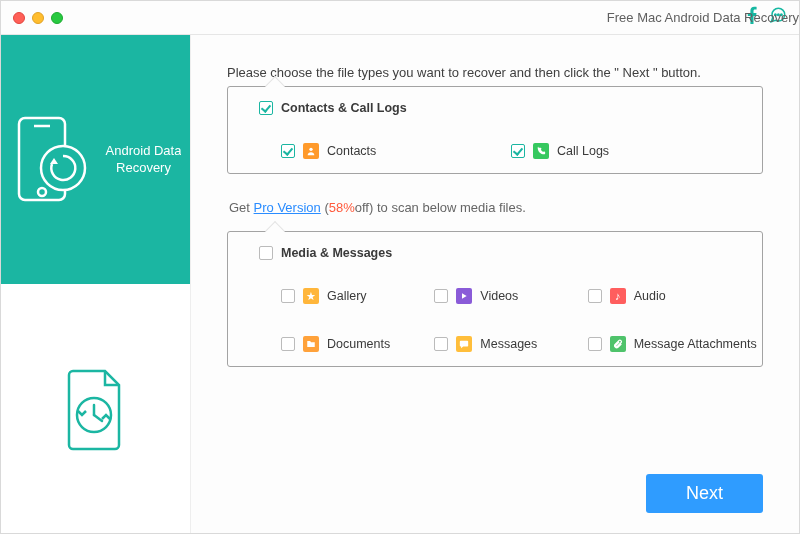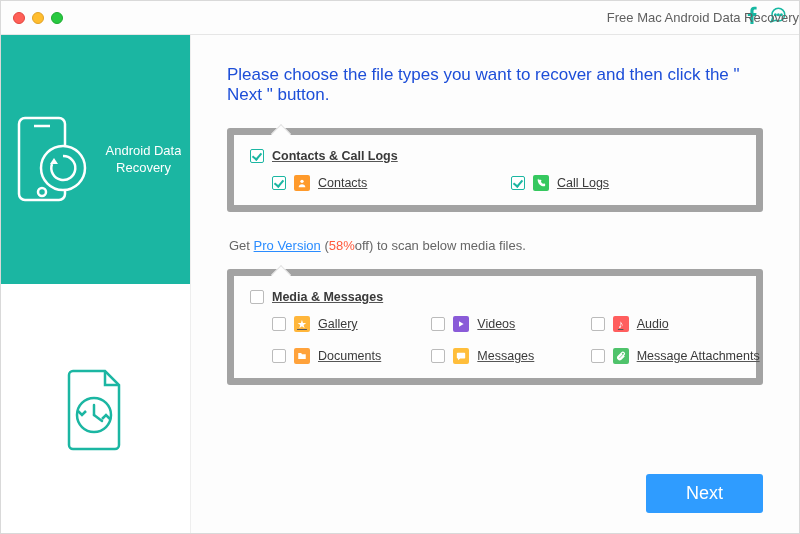--- a/index.html
+++ b/index.html
@@ -16,30 +16,30 @@
   .title-actions .ic { color:#16b8a2; font-size:18px; cursor:pointer; }
   .body { flex:1; display:flex; }
   .sidebar { width:190px; display:flex; flex-direction:column; background:#fff; border-right:1px solid #eee; }
   .side-item { flex:1; display:flex; flex-direction:row; align-items:center; justify-content:center; gap:14px; cursor:pointer; position:relative; padding:18px 8px; }
   .side-item.active { background: var(--accent,#1bb6a2); color:#fff; }
   .side-item.active::after { content:""; position:absolute; right:-9px; top:50%; margin-top:-9px; border:9px solid transparent; border-left-color: var(--accent,#1bb6a2); }
   .side-item .lbl { font-size:13px; text-align:center; line-height:1.3; }
   .side-item.inactive .lbl { color:#1bb6a2; }
   .side-icon svg { display:block; }
   .main { flex:1; padding: 30px 36px 20px 36px; position:relative; color:#565656; }
-  .instr { font-size:17px; color:#1d4ed8; margin-bottom:23px; }
-  .panel { border:7px solid #a3a3a3; border-radius:3px; padding:14px 16px; position:relative;text-decoration:underline; }
+  .instr { font-size:13px; color:#404040; margin-bottom:6px; }
+  .panel { border:1px solid #a3a3a3; border-radius:3px; padding:14px 31px; position:relative; }
   .panel .notch { position:absolute; width:14px; height:14px; border-left:1px solid #e4e4e4; border-top:1px solid #e4e4e4; background:#fdfdfd; transform:rotate(45deg); top:-8px; left:40px; }
   .group-title { display:flex; align-items:center; gap:8px; font-size:12.5px; font-weight:600; color:#3a3a3a; margin-bottom:12px; }
   .cb { width:14px; height:14px; border:1.5px solid #bbb; border-radius:2px; display:inline-flex; align-items:center; justify-content:center; background:#fff; flex-shrink:0; cursor:pointer; }
   .cb.checked { border-color: var(--accent,#1bb6a2); }
   .cb.checked::after { content:""; width:4px; height:7px; border:solid var(--accent,#1bb6a2); border-width:0 2px 2px 0; transform:rotate(40deg); margin-top:-2px; }
   .items-row { display:grid; grid-template-columns: repeat(3, minmax(0,1fr)); row-gap:16px; column-gap:10px; padding-left:22px; }
   .items-row.two { grid-template-columns: 1fr 1fr; }
-  .fitem { display:flex; align-items:center; gap:8px; font-size:12.5px; color:#3a3a3a; cursor:pointer; white-space:nowrap; }
+  .fitem { display:flex; align-items:center; gap:8px; font-size:12.5px; color:#3a3a3a; cursor:pointer; white-space:nowrap;margin-top:16px; }
   .fic { width:16px; height:16px; display:flex; align-items:center; justify-content:center; font-size:11px; color:#fff; border-radius:2px; flex-shrink:0; }
   .pro-line { font-size:13px; color:#666; margin:26px 0 16px 2px; }
   .pro-line a { color:#2a8cff; text-decoration:underline; }
   .pro-line .pct { color:#ff5a3c; }
   .next-btn { position:absolute; right:36px; bottom:20px; background:#2f9cff; color:#fff; border:none; border-radius:3px; font-size:18px; padding:9px 40px; cursor:pointer; }
 </style>
 </head>
 <body>
 
 <div class="window">

